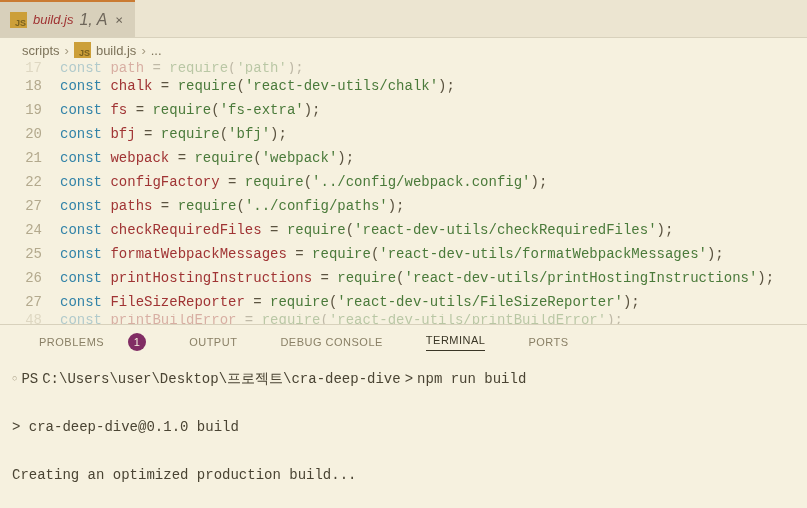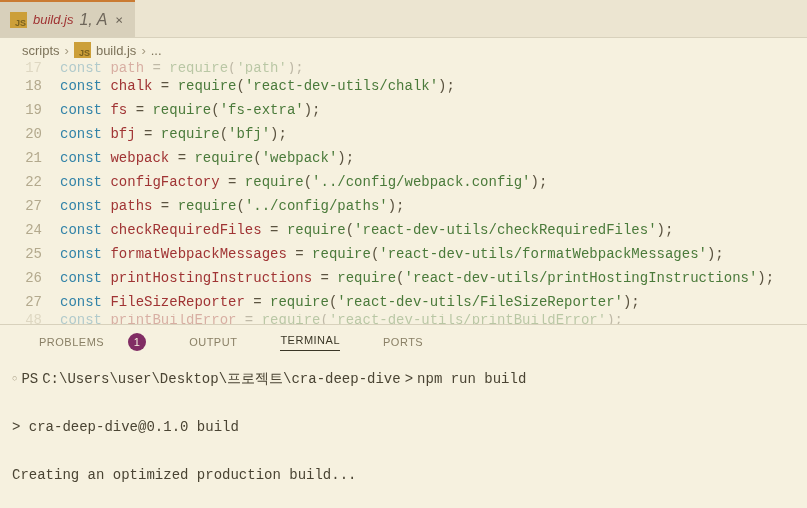--- a/index.html
+++ b/index.html
@@ -155,20 +155,23 @@
 
 <div class="panels">
   <div class="panel-tabs">
     <div class="panel-tab">
       <span>PROBLEMS</span>
       <span class="badge">1</span>
     </div>
     <div class="panel-tab">
       <span>OUTPUT</span>
     </div>
+    <div class="panel-tab">
+      <span>DEBUG CONSOLE</span>
+    </div>
     <div class="panel-tab active">
       <span>TERMINAL</span>
     </div>
     <div class="panel-tab">
       <span>PORTS</span>
     </div>
   </div>
 
   <div class="terminal">
     <div class="tline">

